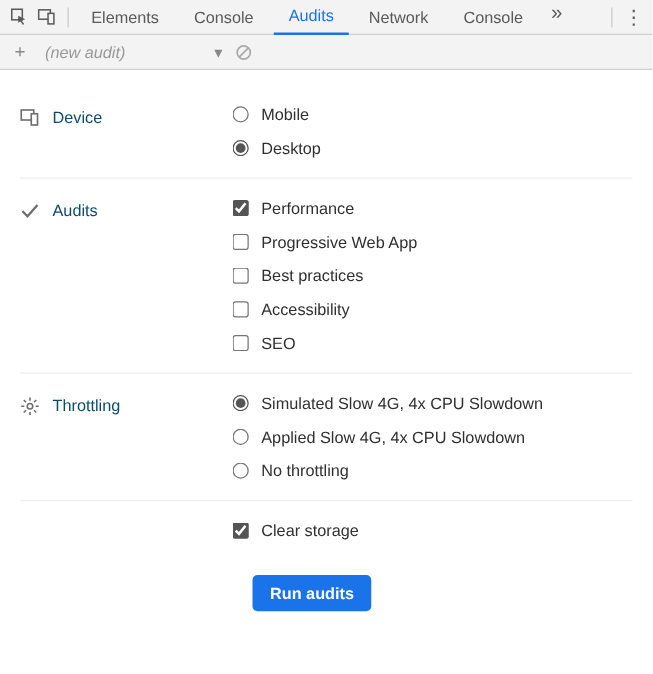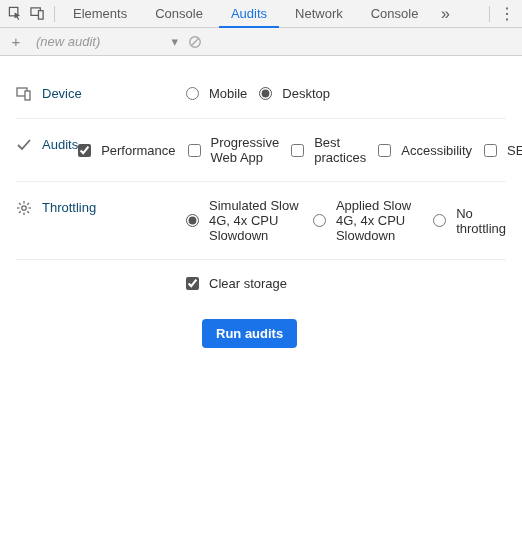--- a/index.html
+++ b/index.html
@@ -1,33 +1,33 @@
 <!DOCTYPE html>
 <html><head>
 <meta charset="utf-8">
 <style>
 * { box-sizing: border-box; margin: 0; padding: 0; }
 body { font-family: "Segoe UI", "Helvetica Neue", Arial, sans-serif; font-size: 13px; color: #333; background: #fff; width: 522px; }
 .topbar { display: flex; align-items: center; height: 28px; border-bottom: 1px solid #d0d0d0; padding: 0 4px; background: #f3f3f3; }
 .topbar .iconbtn { width: 22px; height: 22px; display: flex; align-items: center; justify-content: center; color: #5a5a5a; }
 .topbar .divider { width: 1px; height: 16px; background: #ccc; margin: 0 6px; }
-.tabs { display: flex; align-items: center; flex: 1; gap: 4px; }
+.tabs { display: flex; align-items: flex-start; flex: 1; gap: 4px; }
 .tab { padding: 0 12px; height: 28px; display: flex; align-items: center; color: #5a5a5a; cursor: pointer; }
 .tab.active { color: #1a73e8; border-bottom: 2px solid #1a73e8; margin-bottom: -1px; }
 .topbar .right { display: flex; align-items: center; margin-left: auto; }
 .toolbar { display: flex; align-items: center; height: 28px; border-bottom: 1px solid #d0d0d0; padding: 0 6px; background: #f3f3f3; color: #888; gap: 6px; }
 .toolbar .plus { font-size: 15px; color: #888; width: 20px; text-align: center; }
 .toolbar .select { flex: 0 0 150px; display: flex; align-items: flex-start; justify-content: space-between; color: #999; font-style: italic; padding: 0 4px; }
 .toolbar .nosign { color: #aaa; }
 .panel { padding: 12px 16px 20px; }
 .section { display: flex; padding: 16px 0; border-bottom: 1px solid #eee; }
 .section:last-of-type { border-bottom: none; }
 .section .label { width: 170px; display: flex; align-items: flex-start; gap: 10px; color: #0c4a6e; padding-top: 2px; }
 .section .label .licon { width: 16px; height: 16px; color: #6e6e6e; flex-shrink: 0; }
-.section .options { flex: 1; display: flex; flex-direction: row; gap: 12px; }
+.section .options { flex: 1; display: flex; flex-direction: column; gap: 12px; }
 .opt { display: flex; align-items: center; gap: 10px; color: #303030; }
 .opt input { margin: 0; }
 .runrow { padding-left: 186px; padding-top: 12px; }
 .runbtn { background: #1a73e8; color: #fff; border: none; border-radius: 4px; padding: 7px 14px; font-size: 13px; font-weight: 700; cursor: pointer; }
 svg { display: block; }
 .chevdots { font-size: 16px; color: #666; }
 input[type=radio], input[type=checkbox] { width: 13px; height: 13px; accent-color: #555; }
 </style>
 </head>
 <body>

